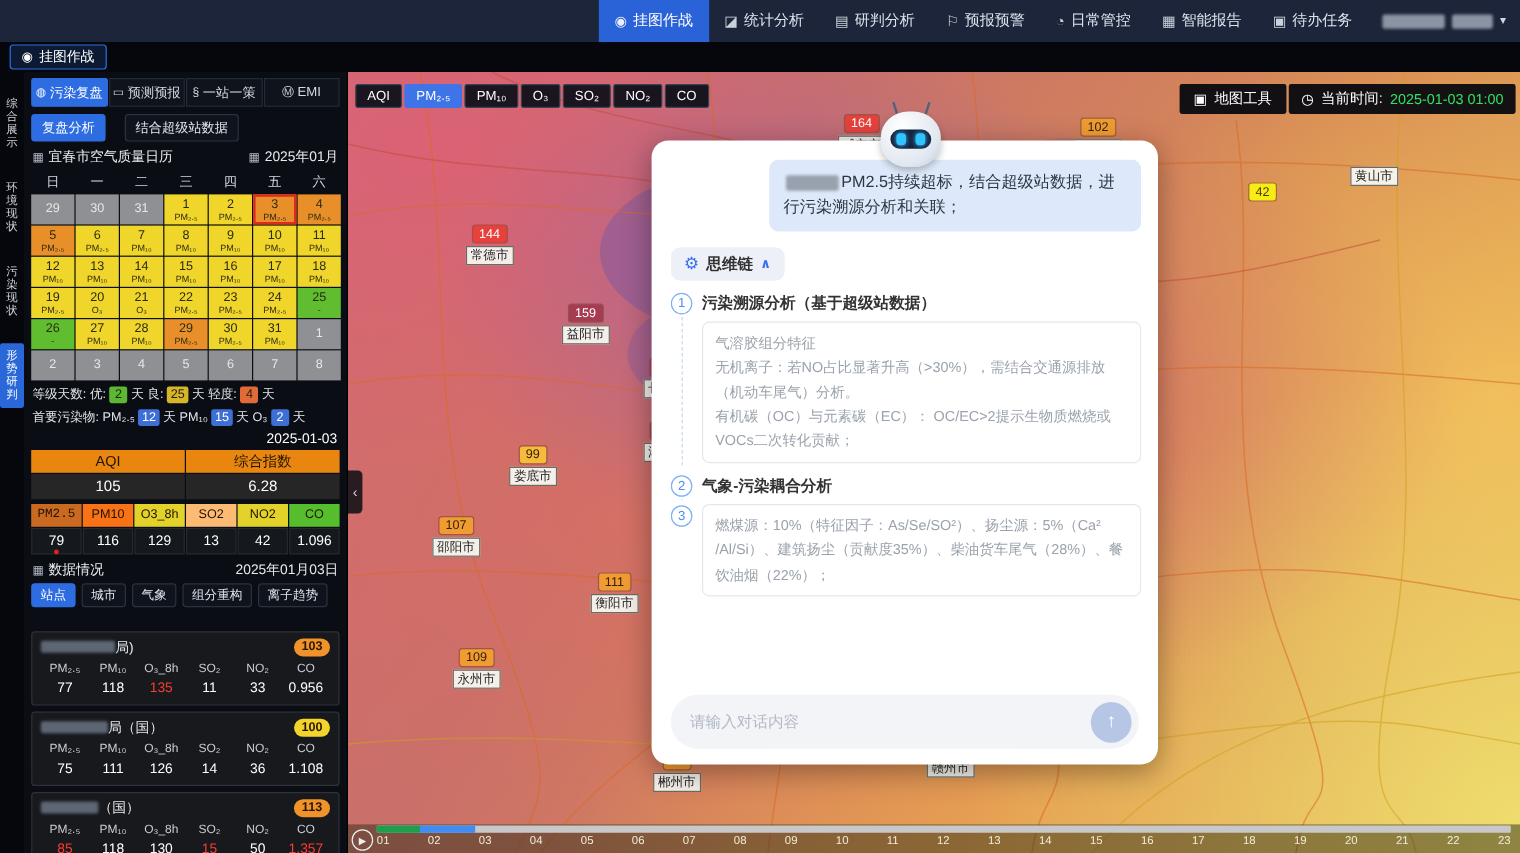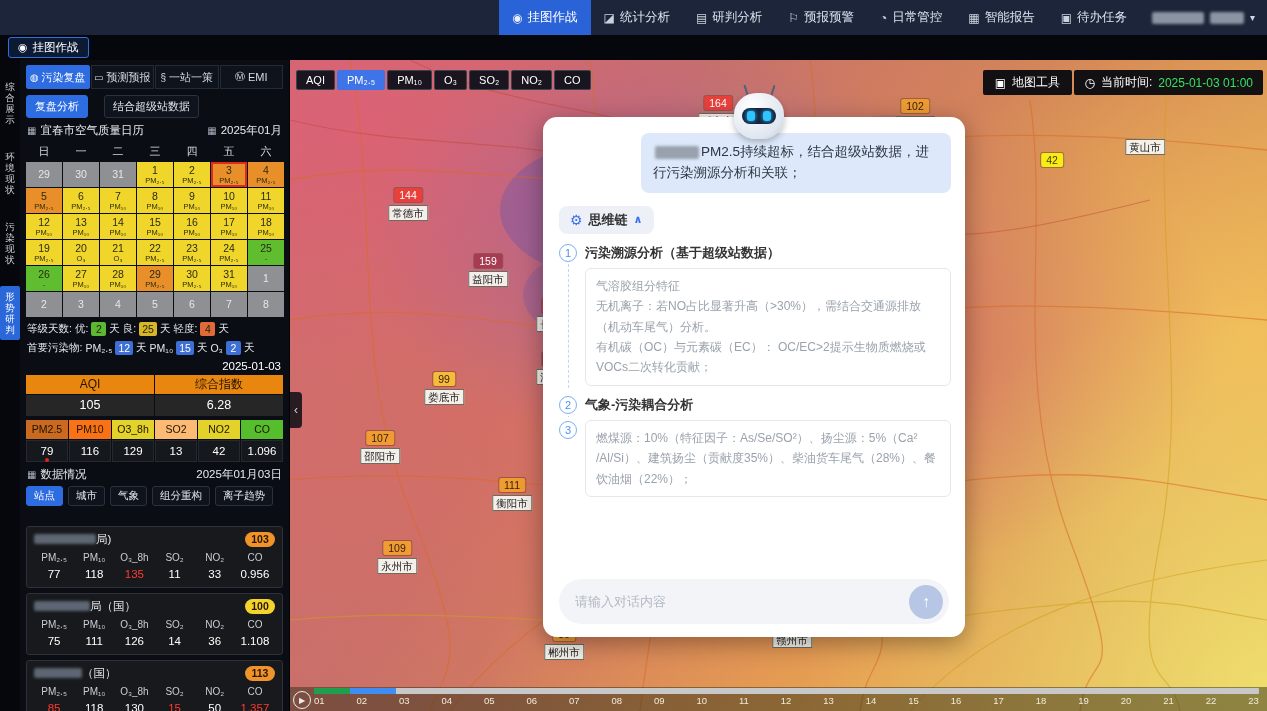--- a/index.html
+++ b/index.html
@@ -448,21 +448,21 @@
     <div id="lp-date">2025-01-03</div>
 
     <div id="aqi-table">
       <div class="h">AQI</div>
       <div class="h">综合指数</div>
       <div class="v">105</div>
       <div class="v">6.28</div>
     </div>
 
     <div id="chips">
-        <div class="chip" style="background: rgb(201, 106, 32);">PM2.5</div>
+        <div class="chip" style="background: rgb(201, 106, 32); font-family: Liberation Mono, monospace;">PM2.5</div>
         <div class="chip" style="background: #f97316;">PM10</div>
         <div class="chip" style="background: rgb(227, 210, 41);">O3_8h</div>
         <div class="chip" style="background: #fdba74;">SO2</div>
         <div class="chip" style="background: rgb(227, 210, 41);">NO2</div>
         <div class="chip" style="background: rgb(86, 189, 45);">CO</div>
         <div class="chip-val">79<span class="dot"></span></div>
         <div class="chip-val">116</div>
         <div class="chip-val">129</div>
         <div class="chip-val">13</div>
         <div class="chip-val">42</div>

